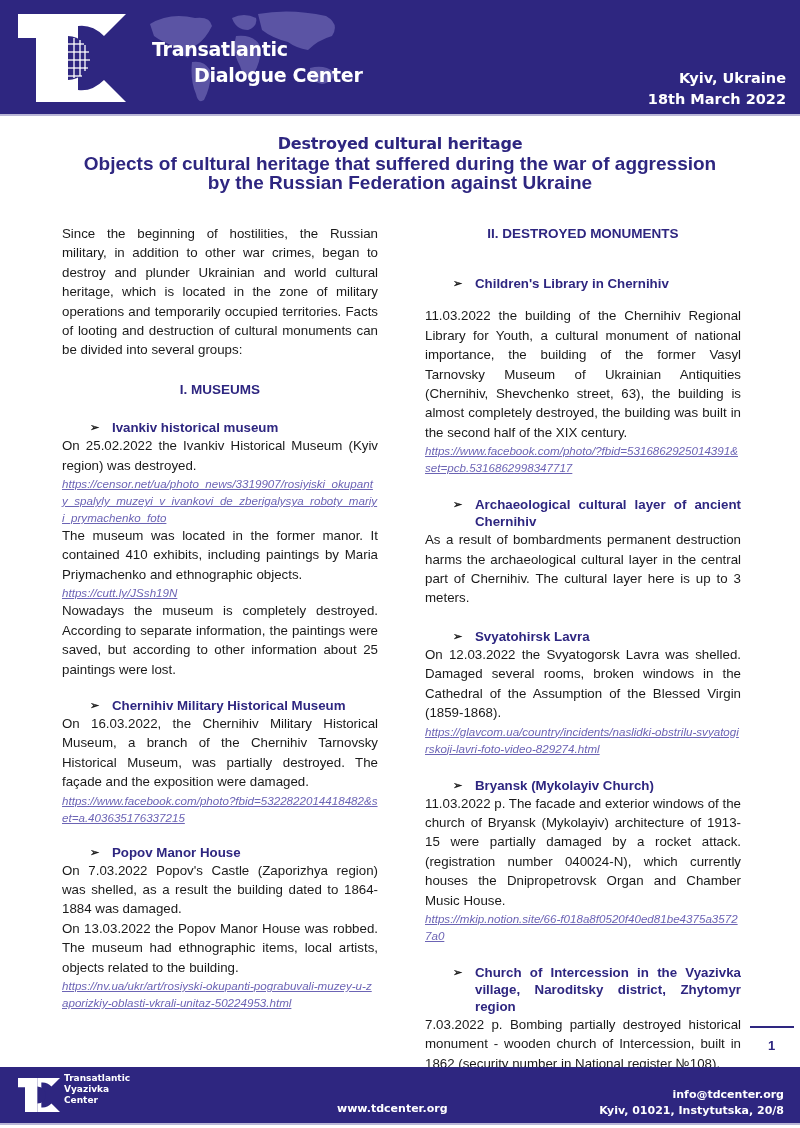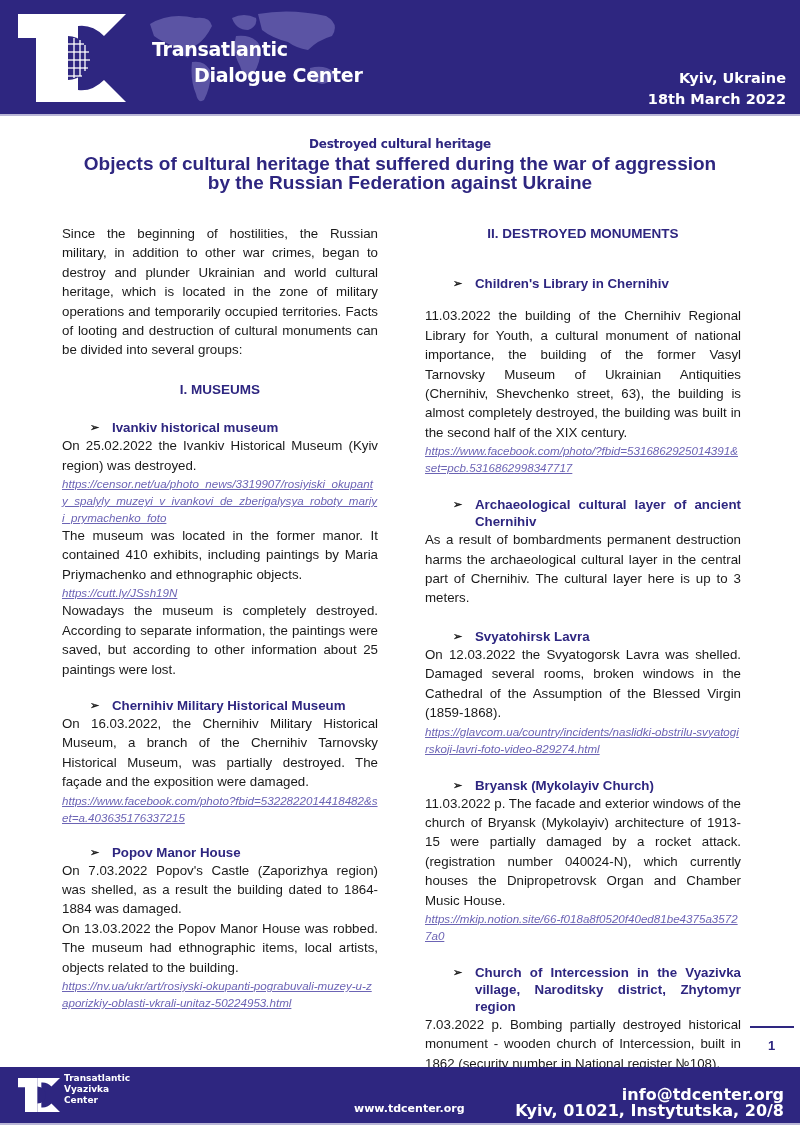--- a/index.html
+++ b/index.html
@@ -20,21 +20,21 @@
     font-family: "DejaVu Sans", sans-serif; font-weight: bold; font-size: 19px; line-height: 26px;
     letter-spacing: -0.3px;
   }
   .brand .l2 { display: block; padding-left: 42px; }
   .header-right {
     position: absolute; right: 14px; top: 68px; text-align: right; color: #ffffff;
     font-family: "DejaVu Sans", sans-serif; font-weight: bold; font-size: 14.5px; line-height: 21px;
   }
 
   .titles { position: absolute; left: 0; top: 134px; width: 800px; text-align: center; color: #2e2680; }
-  .titles h1 { font-family: "DejaVu Sans", sans-serif; font-size: 12px; font-weight: bold; line-height: 20px; letter-spacing: -0.2px; }
+  .titles h1 { font-family: "DejaVu Sans", sans-serif; font-size: 16px; font-weight: bold; line-height: 20px; letter-spacing: -0.2px; }
   .titles .sub { font-family: Liberation Sans, sans-serif; font-weight: bold; font-size: 19px; line-height: 19px; }
 
   .col { position: absolute; top: 224px; width: 316px; font-size: 13.3px; line-height: 19.4px; }
   .col.left { left: 62px; }
   .col.right { left: 425px; width: 316px; }
   .col p { text-align: justify; }
   .section-head {
     text-align: center; color: #2e2680; font-weight: bold; font-size: 13.5px; margin: 20px 0 20px 0;
   }
   .col.right .section-head { margin-top: 0; margin-bottom: 32px; }
@@ -57,25 +57,25 @@
     position: absolute; left: 0; top: 1067px; width: 800px; height: 58px; background: #2e2680;
     border-bottom: 2px solid #b9b6d6;
   }
   .logo-small { position: absolute; left: 18px; top: 9px; width: 42px; height: 38px; }
   .footer-brand {
     position: absolute; left: 64px; top: 6px; color: #ffffff; font-family: "DejaVu Sans", sans-serif;
     font-weight: bold; font-size: 9px; line-height: 11px;
   }
   .footer-web {
     position: absolute; left: 337px; top: 35px; color: #ffffff; font-family: "DejaVu Sans", sans-serif;
-    font-weight: bold; font-size: 11px; margin-left: 17px;
+    font-weight: bold; font-size: 11px;
   }
   .footer-right {
     position: absolute; right: 16px; top: 20px; text-align: right; color: #ffffff;
-    font-family: "DejaVu Sans", sans-serif; font-weight: bold; font-size: 16px; line-height: 16px;
+    font-family: "DejaVu Sans", sans-serif; font-weight: bold; font-size: 11px; line-height: 16px;
   }
 </style>
 </head>
 <body>
 
 <div class="header">
   <svg class="map" viewBox="0 0 210 108">
     <g fill="#6a64b0" opacity="0.75">
       <path d="M10 20 Q30 8 55 14 Q70 12 72 22 Q66 34 58 40 Q50 44 48 54 Q40 50 34 42 Q22 38 14 32 Z"></path>
       <path d="M52 58 Q64 56 70 66 Q72 80 64 96 Q58 100 56 90 Q50 76 52 58 Z"></path>

